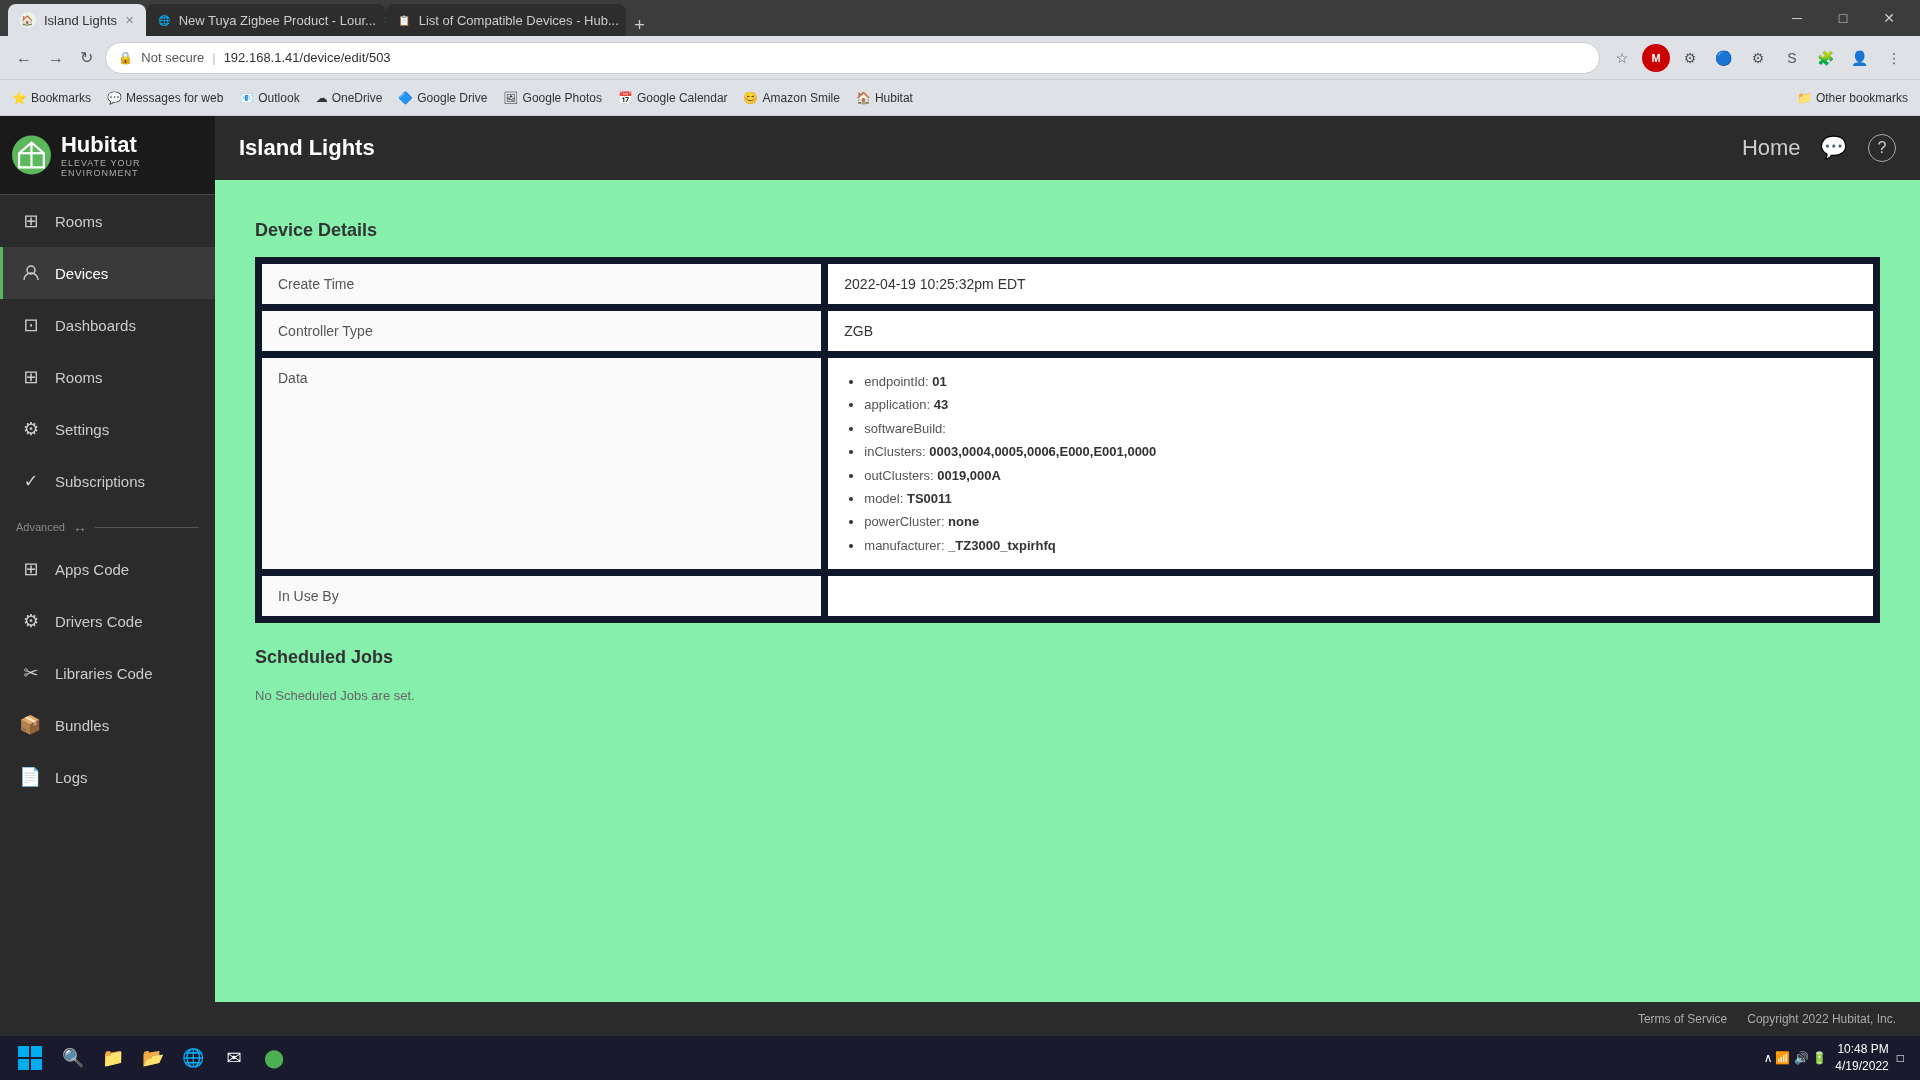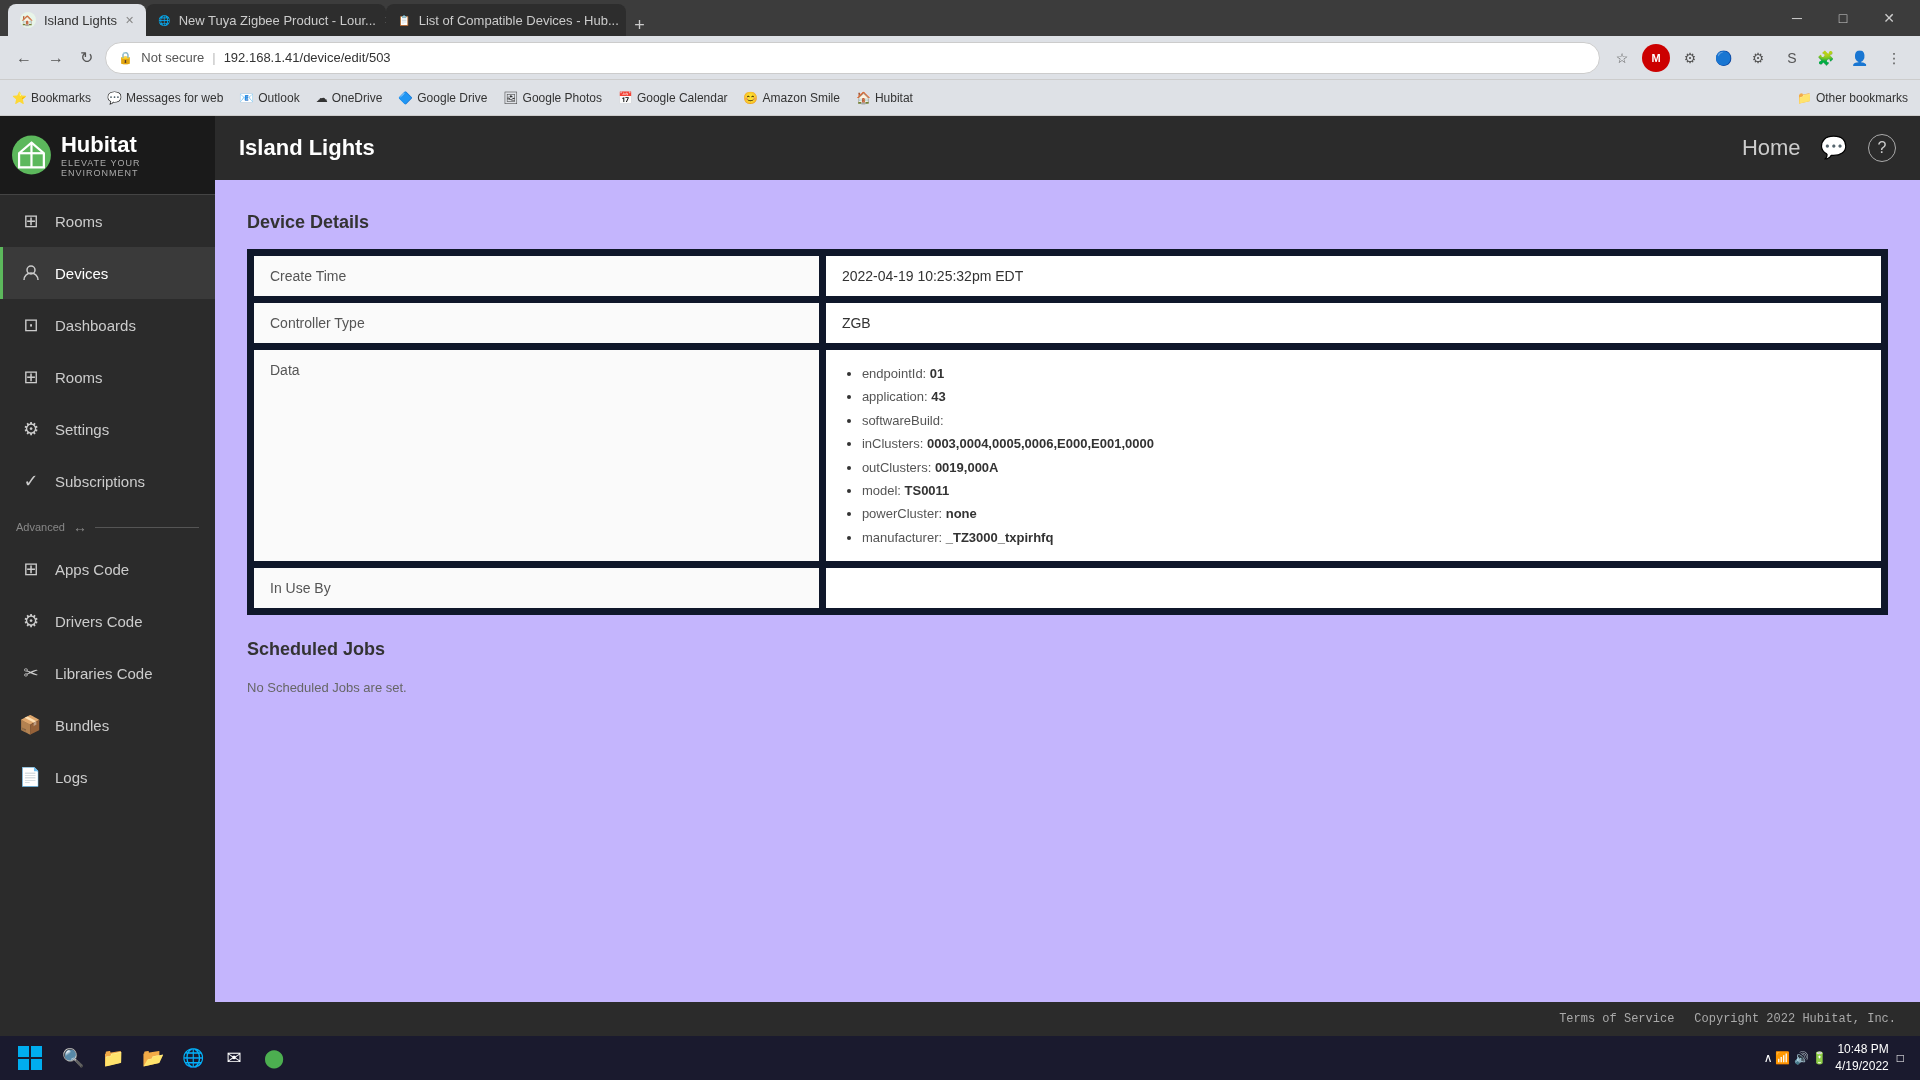--- a/index.html
+++ b/index.html
@@ -48,38 +48,38 @@
     .nav-divider-icon { cursor: pointer; font-size: 14px; }
 
     
     .main-content { flex: 1; display: flex; flex-direction: column; overflow: hidden; background: #fff; }
     .main-header { background: #2b2b2b; color: white; padding: 16px 24px; display: flex; align-items: center; justify-content: space-between; min-height: 64px; }
     .main-title { font-size: 22px; font-weight: bold; }
     .header-actions { display: flex; align-items: center; gap: 20px; }
     .header-action-btn { background: none; border: none; color: #ccc; font-size: 22px; cursor: pointer; }
 
     
-    .content-area { flex: 1; overflow-y: auto; padding: 32px; background: #c4b5fd; }
+    .content-area { flex: 1; overflow-y: auto; padding: 40px; background: #86efac; }
     .section-title { font-size: 18px; font-weight: bold; color: #333; margin-bottom: 16px; }
 
     
     .detail-table { width: 100%; border-collapse: collapse; background: white; border: 1px solid #ddd; margin-bottom: 24px; }
     .detail-table td { padding: 12px 16px; border: 7px solid #0f172a; vertical-align: top; }
     .detail-table td:first-child { width: 35%; color: #555; font-weight: 500; background: #fafafa; }
     .detail-table td:last-child { color: #333; }
     .data-list { list-style: disc; padding-left: 20px; line-height: 1.8; }
     .data-list li { font-size: 13px; color: #333; }
     .data-list li span.label { color: #555; }
     .data-list li span.value { font-weight: bold; color: #333; }
 
     
     .no-jobs { color: #666; font-size: 13px; padding: 4px 0; }
 
     
-    .page-footer { background: #2b2b2b; color: #aaa; font-size: 12px; padding: 10px 24px; display: flex; justify-content: flex-end; gap: 20px; font-family: Liberation Mono, monospace; }
+    .page-footer { background: #2b2b2b; color: #aaa; font-size: 12px; padding: 10px 24px; display: flex; justify-content: flex-end; gap: 20px; }
     .footer-link { color: #aaa; text-decoration: none; cursor: pointer; }
 
     
     .taskbar { height: 44px; background: #1a1a2e; display: flex; align-items: center; padding: 0 8px; gap: 4px; }
     .taskbar-start { width: 44px; height: 44px; display: flex; align-items: center; justify-content: center; cursor: pointer; }
     .taskbar-icon { width: 36px; height: 36px; display: flex; align-items: center; justify-content: center; cursor: pointer; border-radius: 4px; font-size: 18px; }
     .taskbar-right { margin-left: auto; display: flex; align-items: center; gap: 8px; color: white; font-size: 12px; padding-right: 8px; }
     .taskbar-time { text-align: right; line-height: 1.4; }
 
     

